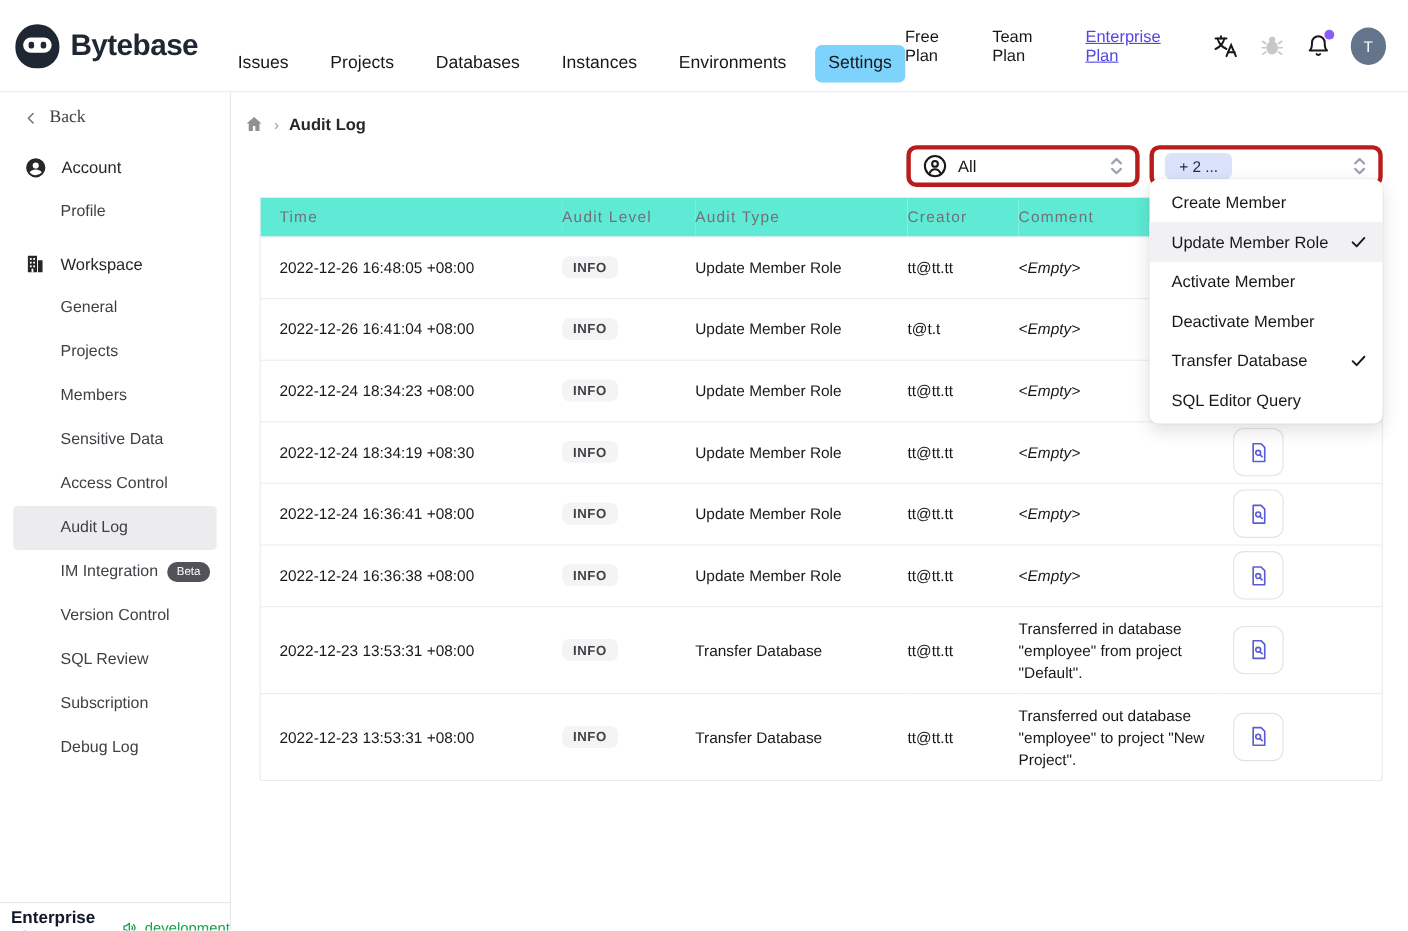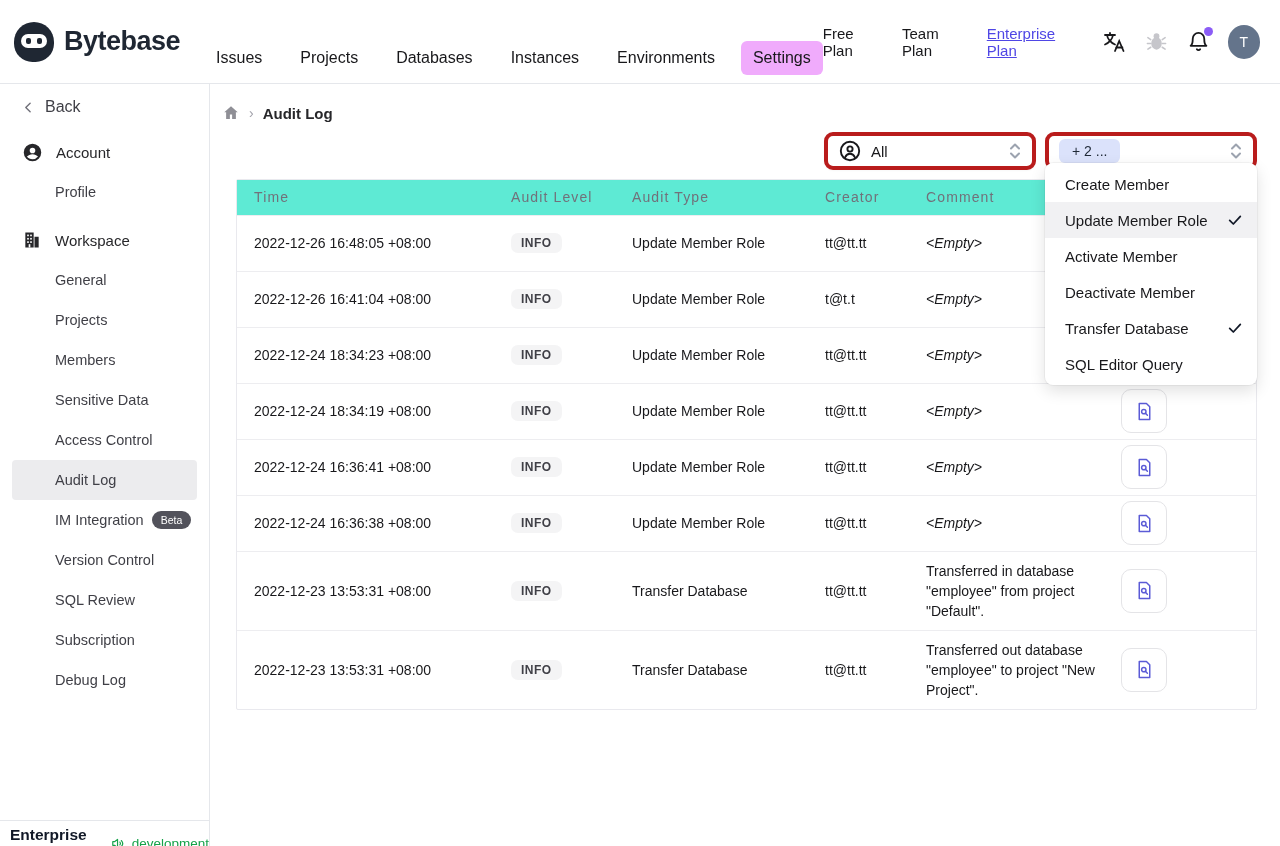--- a/index.html
+++ b/index.html
@@ -13,39 +13,39 @@
   .brand-mark { width:40px; height:40px; background:#1f2733; border-radius:50% 50% 46% 46%;
     position:relative; }
   .brand-mark .goggle { position:absolute; left:7px; top:12px; width:26px; height:14px;
     background:#fff; border-radius:7px; }
   .brand-mark .goggle:before, .brand-mark .goggle:after { content:""; position:absolute; top:4px;
     width:5px; height:6px; background:#1f2733; border-radius:2px; }
   .brand-mark .goggle:before { left:5px; } .brand-mark .goggle:after { right:5px; }
   .brand-name { font-size:27px; font-weight:800; letter-spacing:-0.5px; color:#1f2733; }
   .nav-links { display:flex; align-items:center; gap:14px; margin-left:24px; font-size:16px;margin-top:32px; }
   .nav-link { padding:8px 12px; border-radius:6px; cursor:pointer; color:#18181b; }
-  .nav-link.active { background:#f0abfc; }
+  .nav-link.active { background:#7dd3fc; }
   .nav-right { margin-left:auto; display:flex; align-items:center; gap:17px; font-size:15px; }
   .plan-link { cursor:pointer; }
   .plan-link.upgrade { color:#4f46e5; text-decoration:underline; }
   .icon-btn { width:26px; height:26px; display:flex; align-items:center; justify-content:center;
     cursor:pointer; position:relative; }
   .bell-dot { position:absolute; top:-2px; right:-2px; width:9px; height:9px; border-radius:50%;
     background:#8b5cf6; }
   .avatar { width:34px; height:34px; border-radius:50%; background:#64748b; color:#fff;
     display:flex; align-items:center; justify-content:center; font-size:14px; cursor:pointer; }
 
   
   .shell { display:flex; height:782px; }
 
   
   .sidebar { width:210px; border-right:1px solid #e5e7eb; display:flex; flex-direction:column;
     background:#fff; }
   .back-row { display:flex; align-items:center; gap:10px; padding:14px 0 10px 22px; font-size:16px;
-    color:#3f3f46; cursor:pointer; }
+    color:#3f3f46; cursor:pointer;font-family:Liberation Serif, serif; }
   .side-scroll { flex:1 1 auto; overflow:hidden; padding-top:6px; }
   .side-section-title { display:flex; align-items:center; gap:13px; height:40px; padding-left:22px;
     font-size:15px; font-weight:500; color:#27272a; }
   .side-item { display:flex; align-items:center; gap:8px; height:40px; padding-left:55px;
     font-size:14.5px; color:#3f3f46; cursor:pointer; margin:0 10px 0 0; }
   .side-item.active { background:#ececee; border-radius:4px; margin:0 12px 0 0; padding-left:43px;
     margin-left:12px; }
   .beta-badge { background:#52525b; color:#fff; font-size:10.5px; padding:3px 9px;
     border-radius:999px; }
   .side-bottom { margin-top:auto; }
@@ -338,21 +338,21 @@
                 <button class="doc-btn">
               <svg width="21" height="21" viewBox="0 0 24 24" fill="none" stroke="#5b5bd6" stroke-width="1.7" stroke-linecap="round" stroke-linejoin="round">
                     <path d="M6 2.8h8.2L18 6.6v14.6H6z"></path>
                     <circle cx="11.2" cy="12.2" r="2.5"></circle>
                     <path d="M13.1 14.1l2.2 2.2"></path>
                   </svg>
             </button>
               </td>
           </tr>
           <tr>
-            <td>2022-12-24 18:34:19 +08:00</td>
+            <td>2022-12-24 18:34:19 +08:30</td>
             <td><span class="level-badge">INFO</span></td>
             <td>Update Member Role</td>
             <td>tt@tt.tt</td>
             <td class="empty-comment">&lt;Empty&gt;</td>
             <td>
                 <button class="doc-btn">
               <svg width="21" height="21" viewBox="0 0 24 24" fill="none" stroke="#5b5bd6" stroke-width="1.7" stroke-linecap="round" stroke-linejoin="round">
                     <path d="M6 2.8h8.2L18 6.6v14.6H6z"></path>
                     <circle cx="11.2" cy="12.2" r="2.5"></circle>
                     <path d="M13.1 14.1l2.2 2.2"></path>

